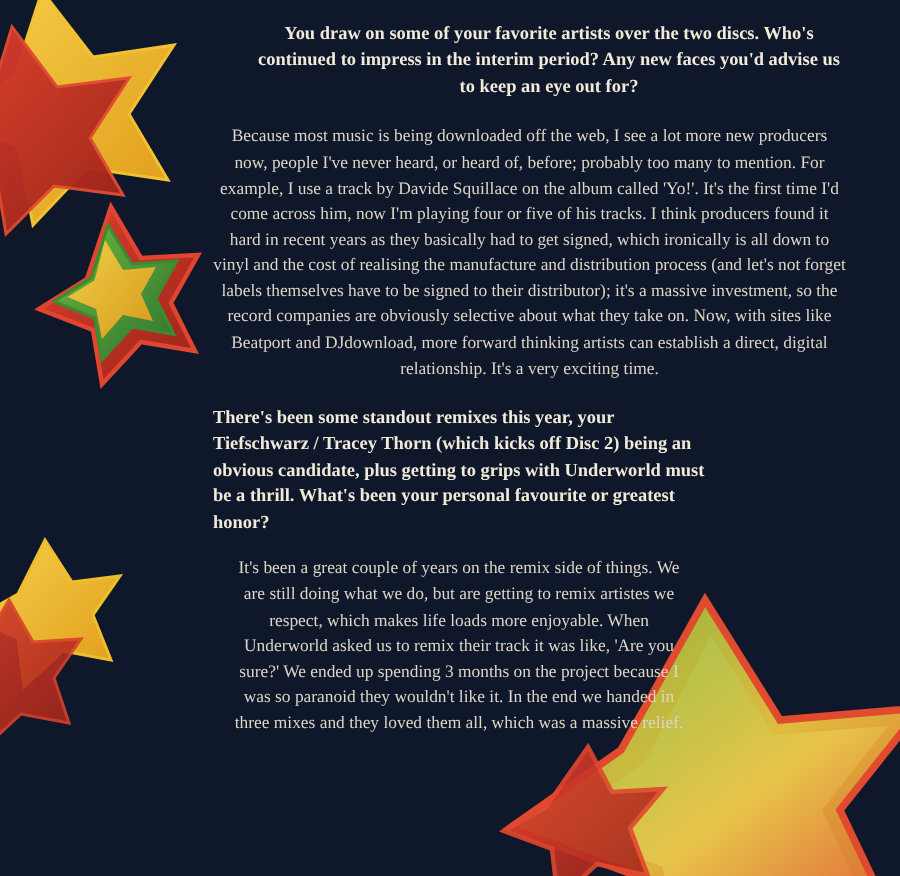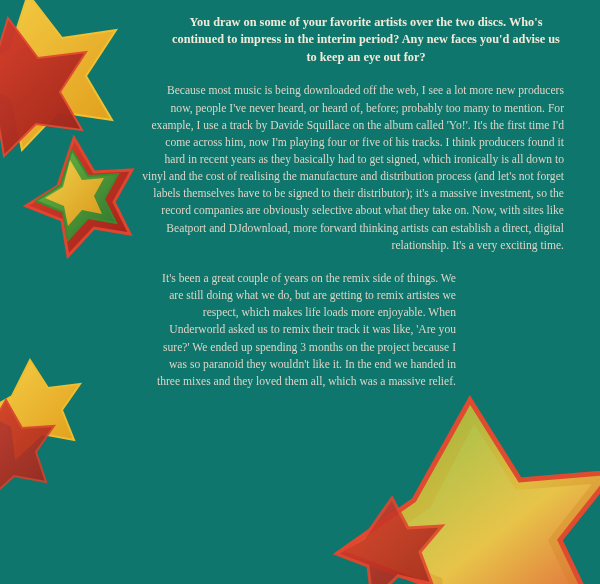--- a/index.html
+++ b/index.html
@@ -10,21 +10,21 @@
     width: 600px;
     height: 584px;
     overflow: hidden;
     background: #000000;
     font-family: "Liberation Serif", serif;
   }
   .page {
     position: relative;
     width: 600px;
     height: 584px;
-    background: #0f766e;
+    background: #0f172a;
     overflow: hidden;
   }
   
   .art-layer {
     position: absolute;
     inset: 0;
     pointer-events: none;
   }
   
   .text-col {
@@ -46,21 +46,21 @@
     margin-left: 28px;
     width: 396px;
     text-align: center;
     margin-bottom: 16px;
   }
   .a {
     color: #ded6c6;
     font-size: 11.6px;
     line-height: 1.48;
     margin: 0 0 16px 0;
-    text-align: right;
+    text-align: center;
   }
   .a.indent {
     padding-left: 2px;
   }
   .block2 {
     margin-top: 2px;
   }
   .q.second {
     width: 330px;
     margin-left: 2px;
@@ -133,17 +133,18 @@
       <g>
         <polygon points="392,498 408,528 442,526 420,552 432,584 398,576 372,600 368,566 336,554 364,538" fill="url(#gRed)" stroke="#e2472f" stroke-width="3" opacity="0.9"></polygon>
       </g>
     </svg>
   </div>
 
   <div class="text-col">
     <p class="q first">You draw on some of your favorite artists over the two discs. Who's continued to impress in the interim period? Any new faces you'd advise us to keep an eye out for?</p>
     <p class="a indent">Because most music is being downloaded off the web, I see a lot more new producers now, people I've never heard, or heard of, before; probably too many to mention. For example, I use a track by Davide Squillace on the album called 'Yo!'. It's the first time I'd come across him, now I'm playing four or five of his tracks. I think producers found it hard in recent years as they basically had to get signed, which ironically is all down to vinyl and the cost of realising the manufacture and distribution process (and let's not forget labels themselves have to be signed to their distributor); it's a massive investment, so the record companies are obviously selective about what they take on. Now, with sites like Beatport and DJdownload, more forward thinking artists can establish a direct, digital relationship. It's a very exciting time.</p>
     <div class="block2">
+      <p class="q second">There's been some standout remixes this year, your Tiefschwarz / Tracey Thorn (which kicks off Disc 2) being an obvious candidate, plus getting to grips with Underworld must be a thrill. What's been your personal favourite or greatest honor?</p>
       <p class="a second">It's been a great couple of years on the remix side of things. We are still doing what we do, but are getting to remix artistes we respect, which makes life loads more enjoyable. When Underworld asked us to remix their track it was like, 'Are you sure?' We ended up spending 3 months on the project because I was so paranoid they wouldn't like it. In the end we handed in three mixes and they loved them all, which was a massive relief.</p>
     </div>
   </div>
 
 </div>
 
 </body></html>

